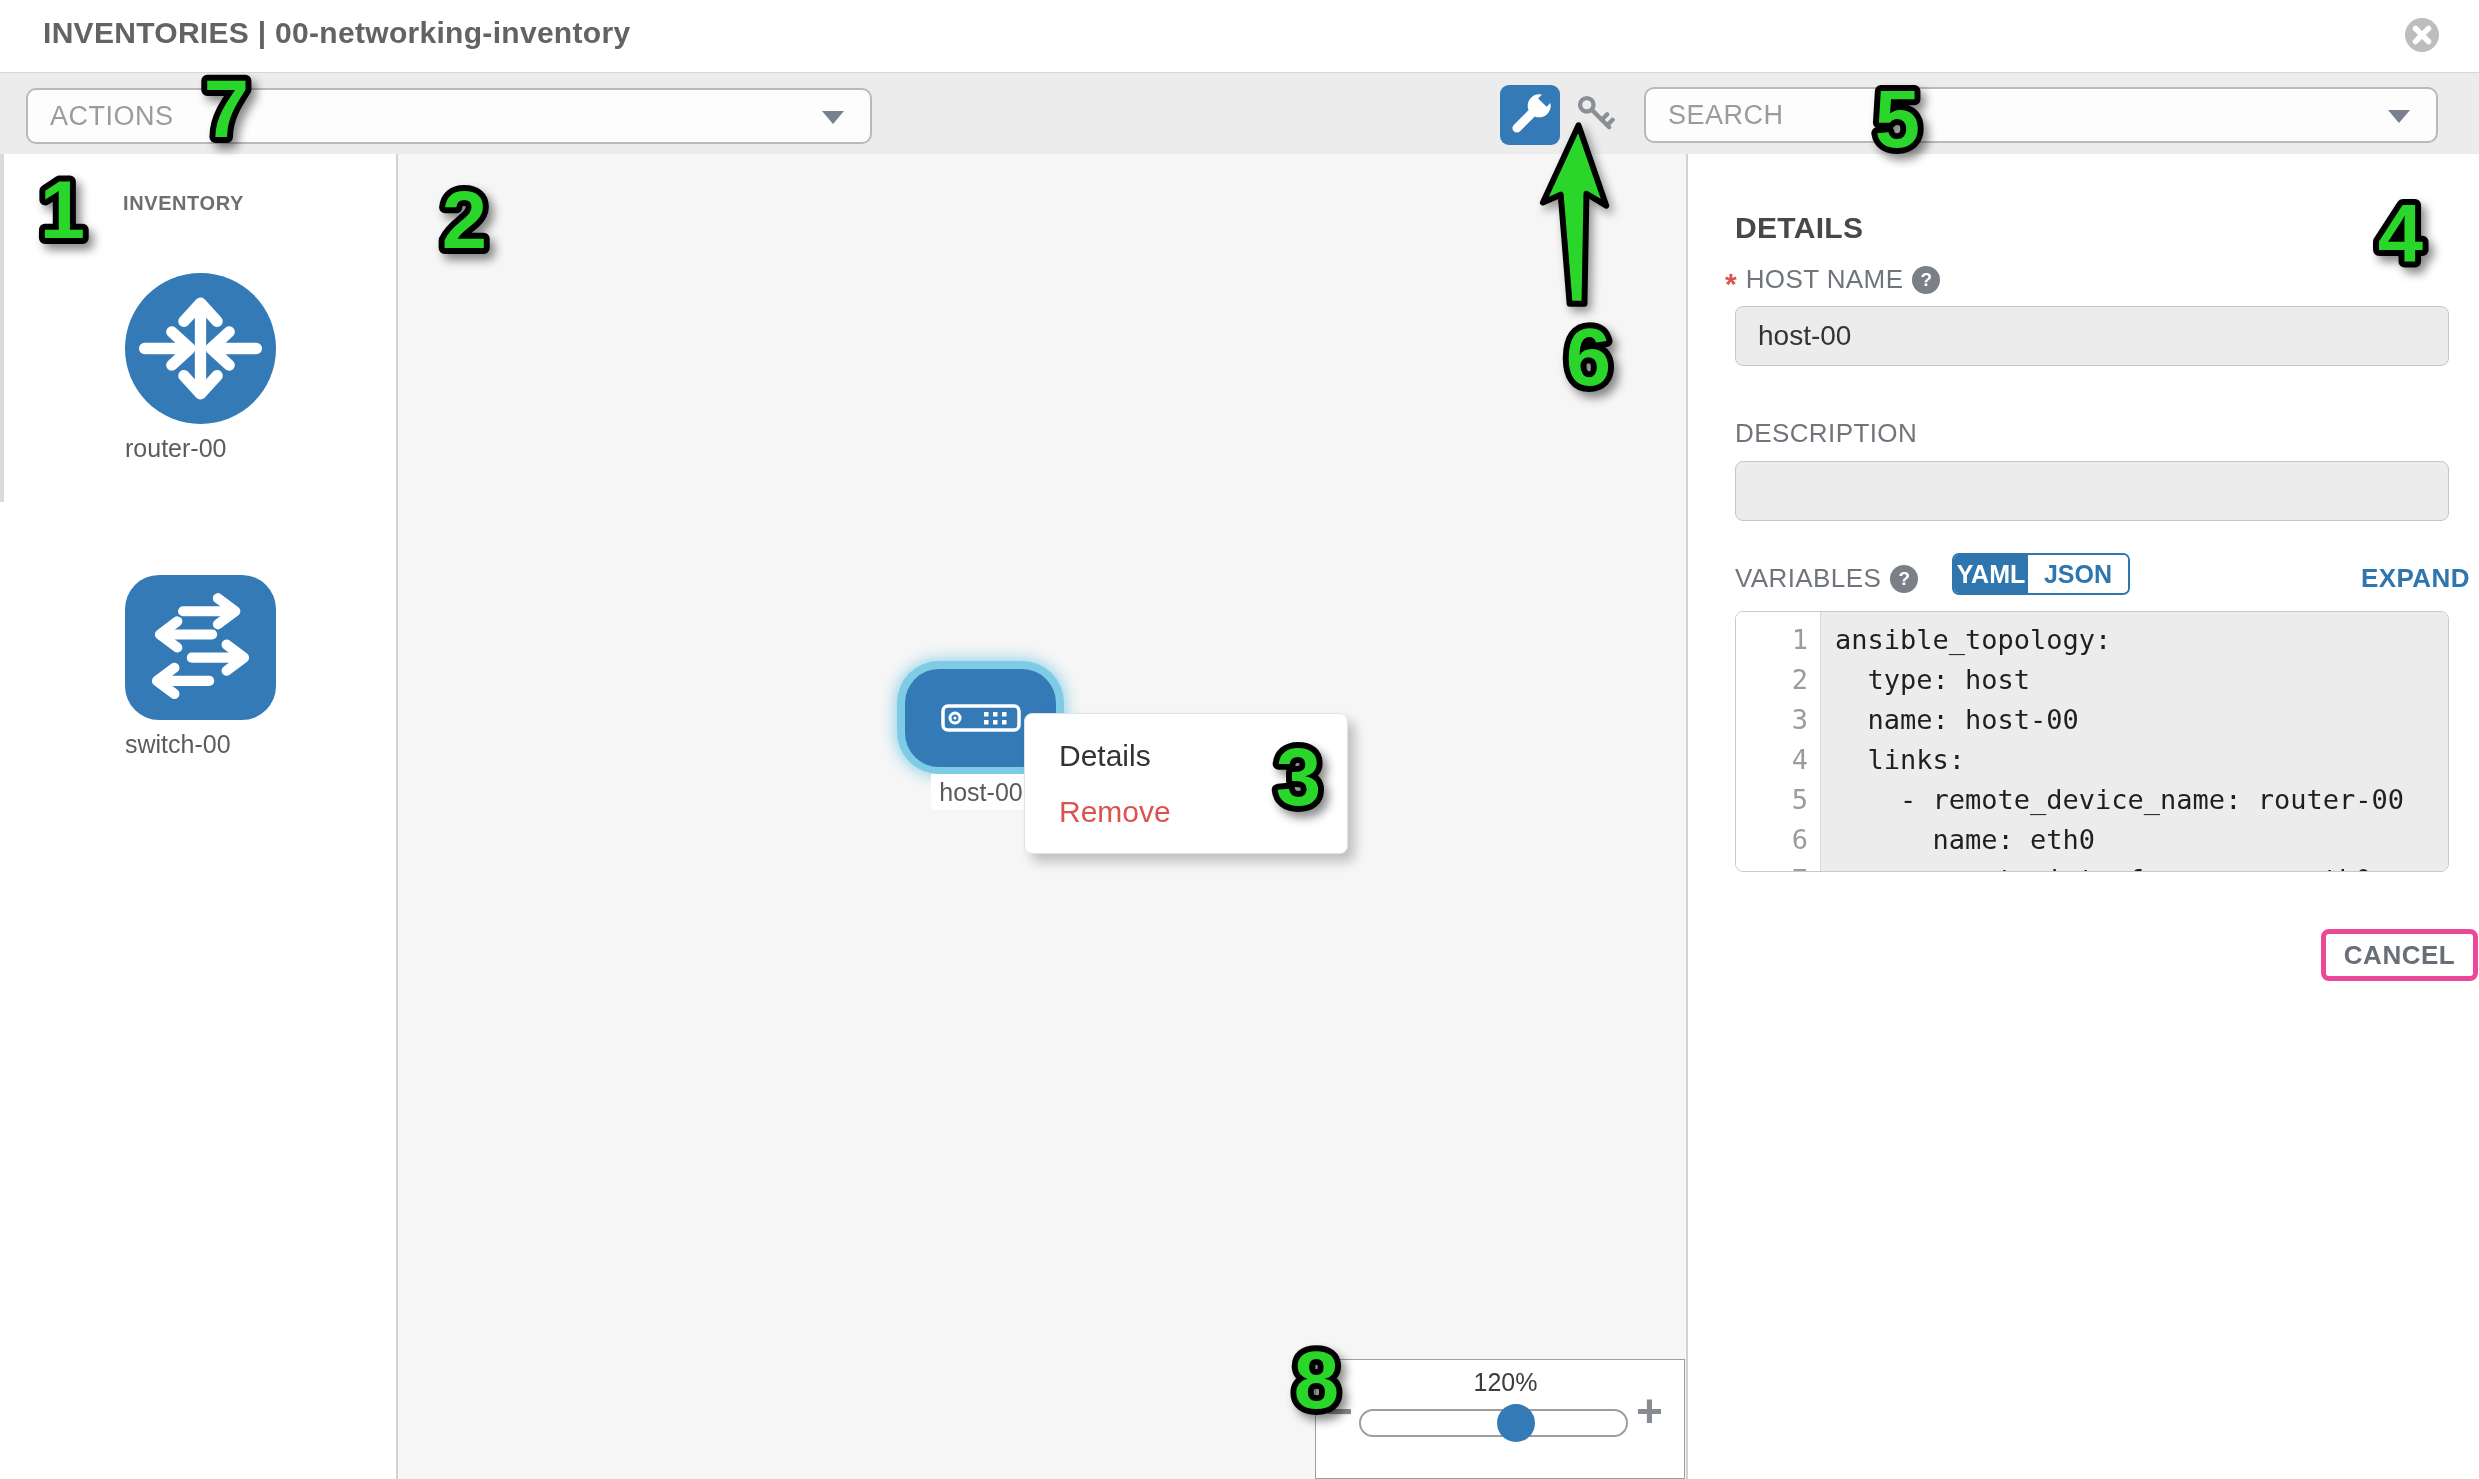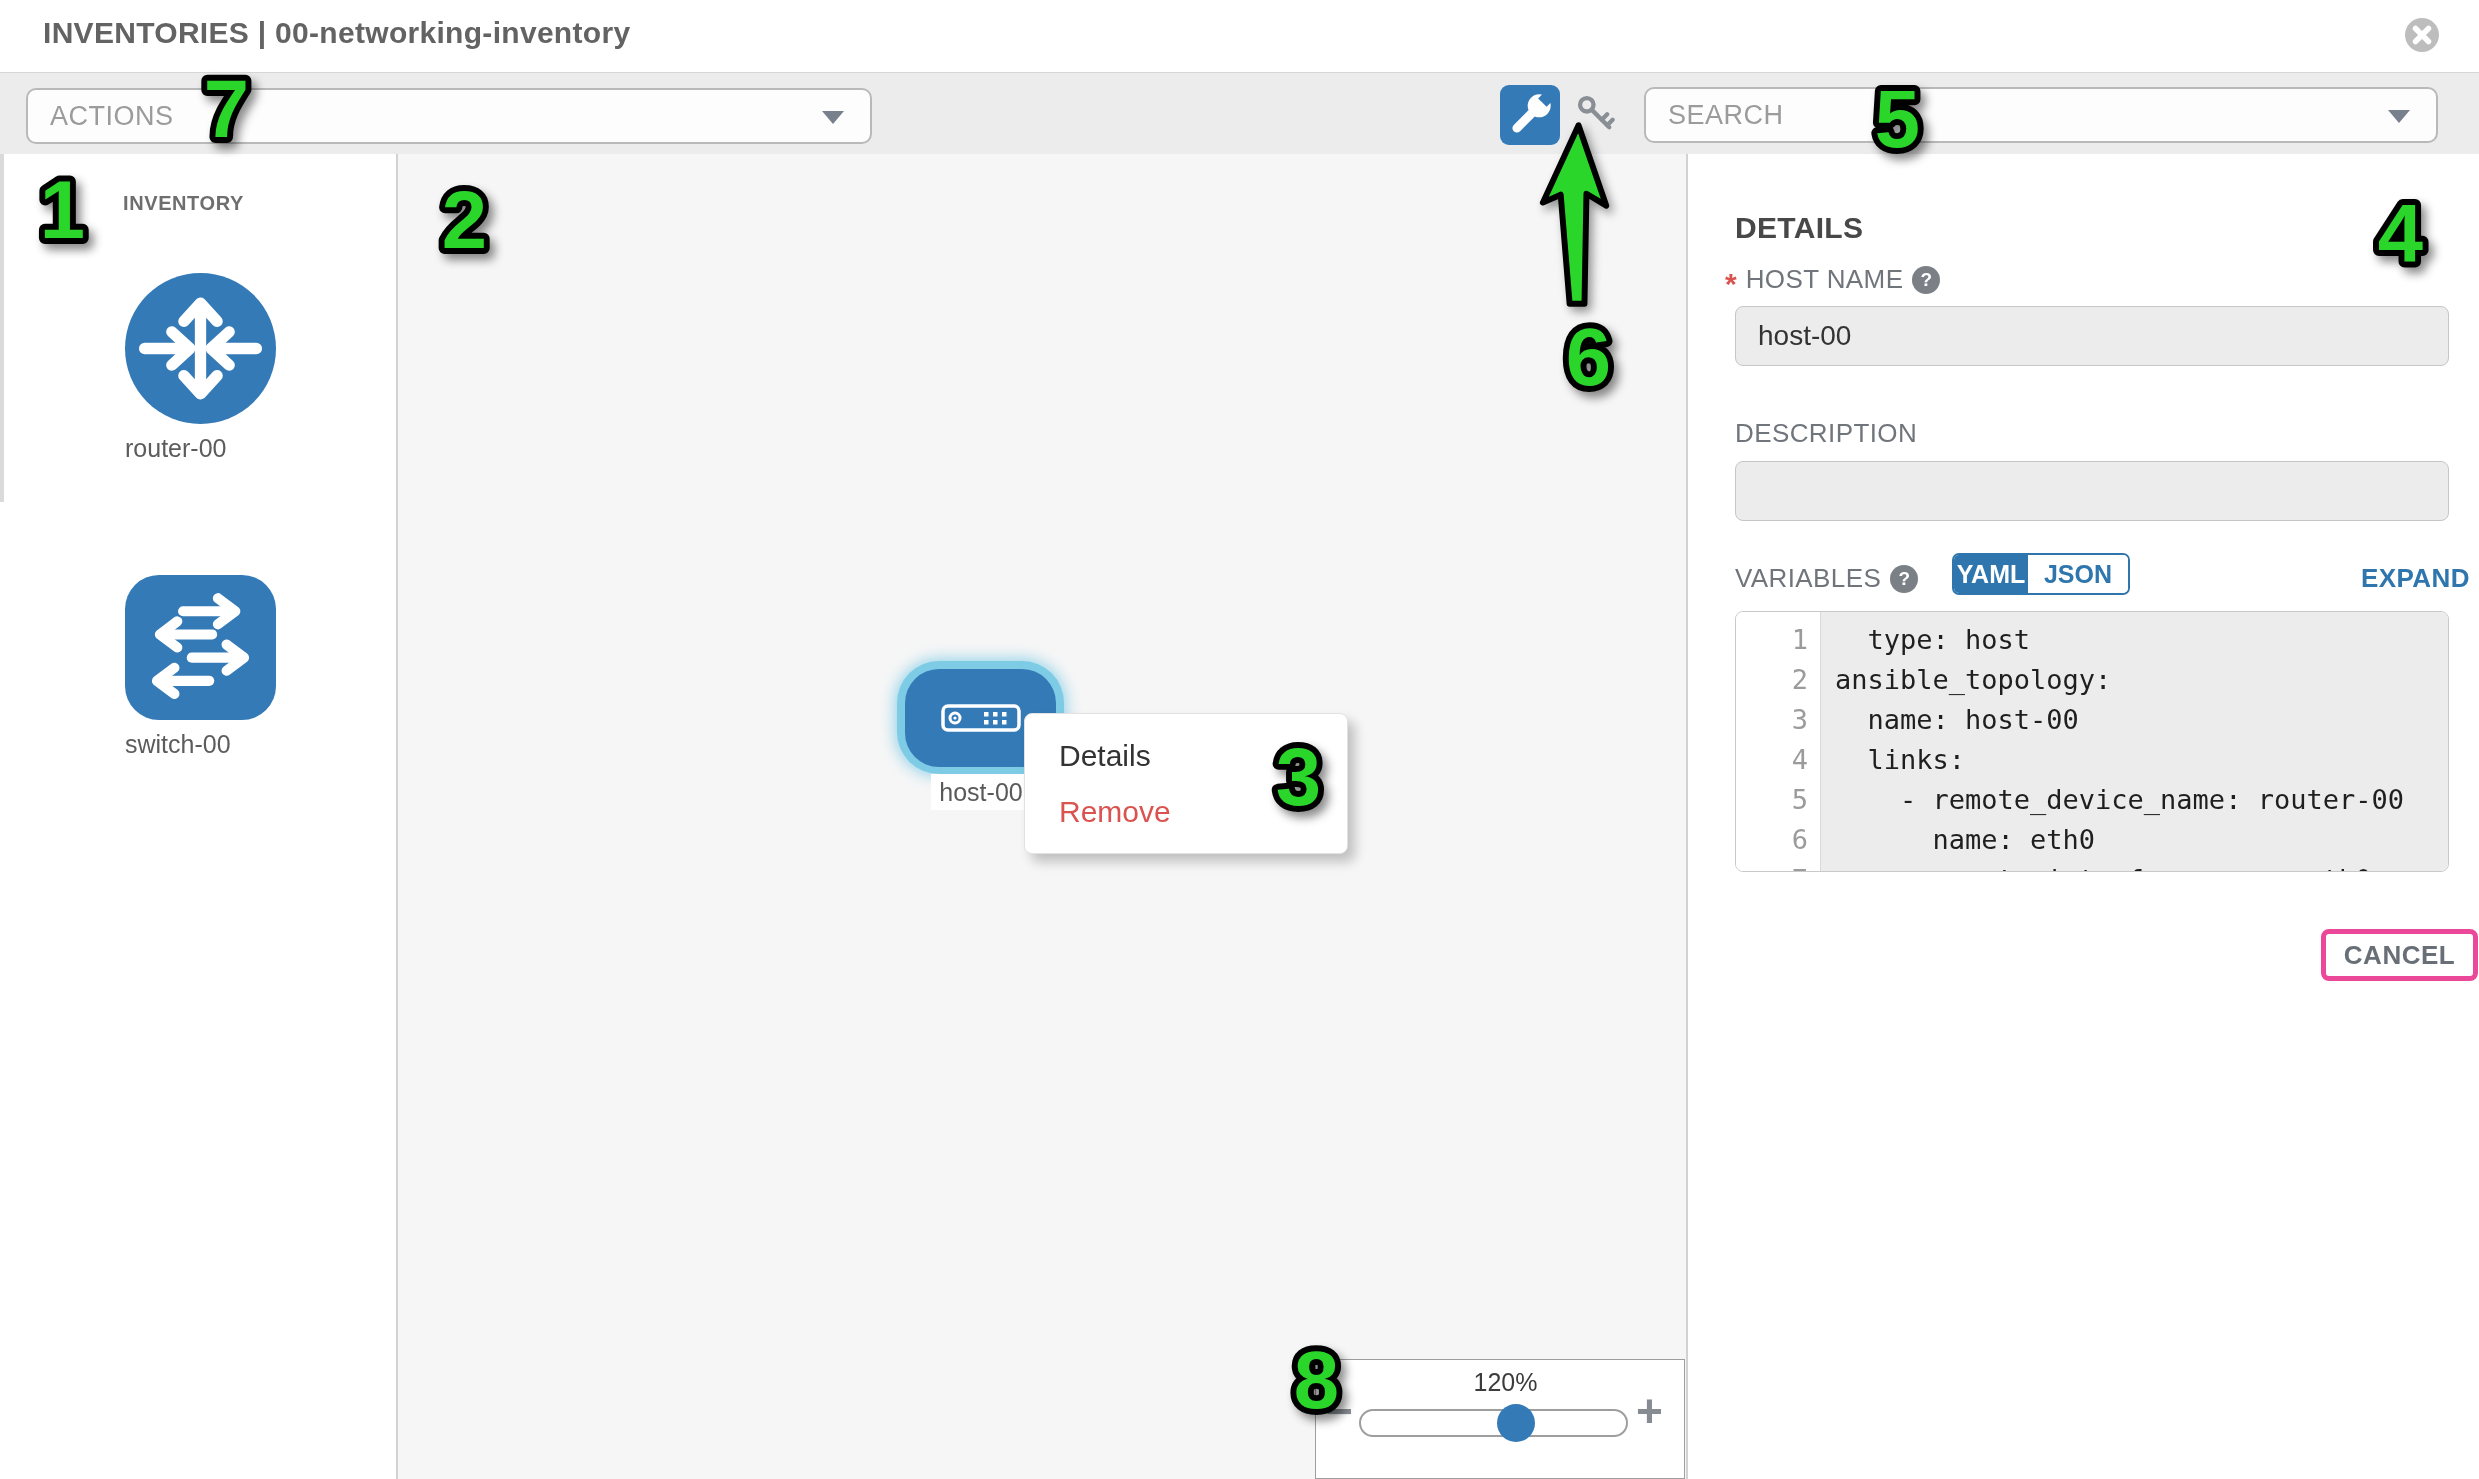--- a/index.html
+++ b/index.html
@@ -223,22 +223,22 @@
     <div class="gutter">
       <div class="ln">1</div>
       <div class="ln">2</div>
       <div class="ln">3</div>
       <div class="ln">4</div>
       <div class="ln">5</div>
       <div class="ln">6</div>
       <div class="ln">7</div>
     </div>
     <div class="code">
+      <div class="cl">ansible_topology:</div>
       <div class="cl">  type: host</div>
-      <div class="cl">ansible_topology:</div>
       <div class="cl">  name: host-00</div>
       <div class="cl">  links:</div>
       <div class="cl">    - remote_device_name: router-00</div>
       <div class="cl">      name: eth0</div>
       <div class="cl">      remote_interface_name: eth0</div>
     </div>
   </div>
 
   <button class="cancel-btn">CANCEL</button>
 </section>

